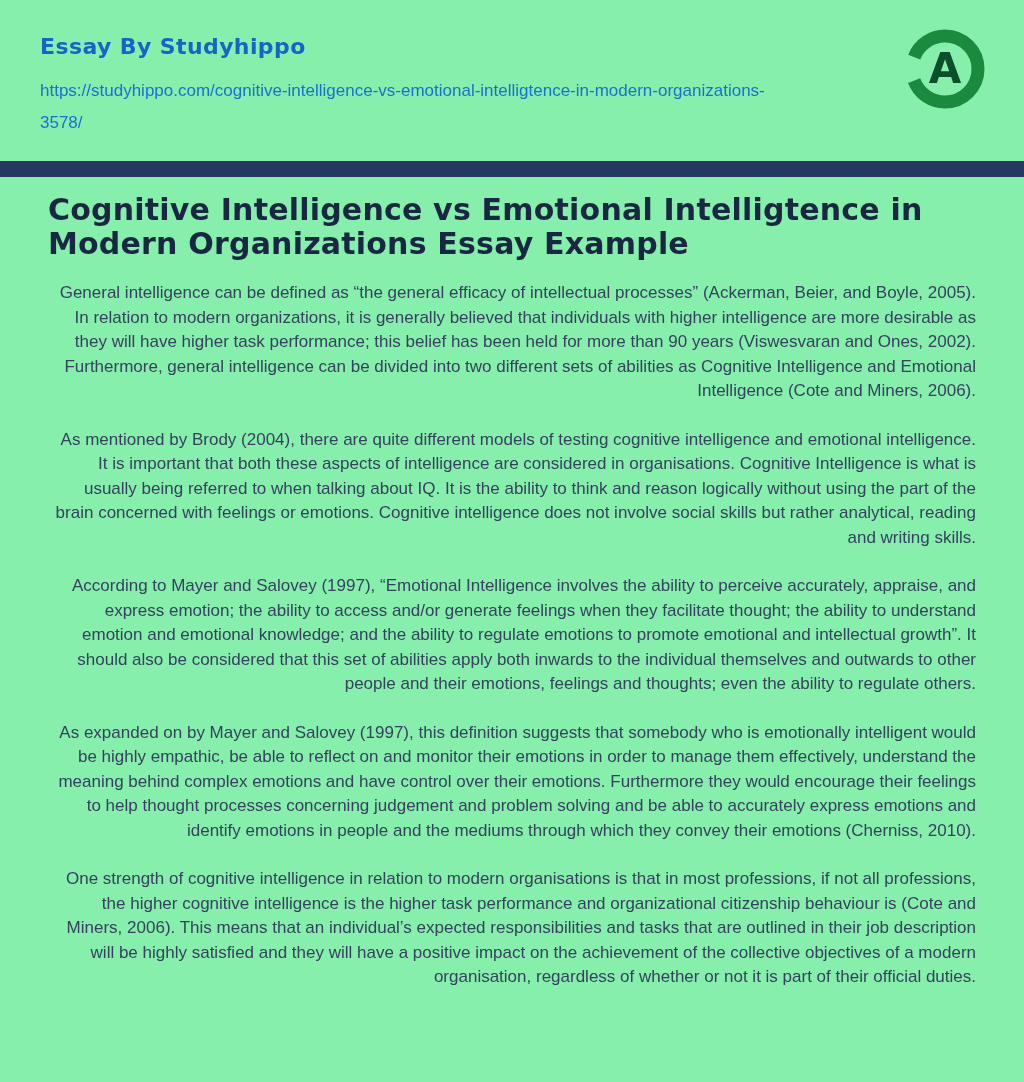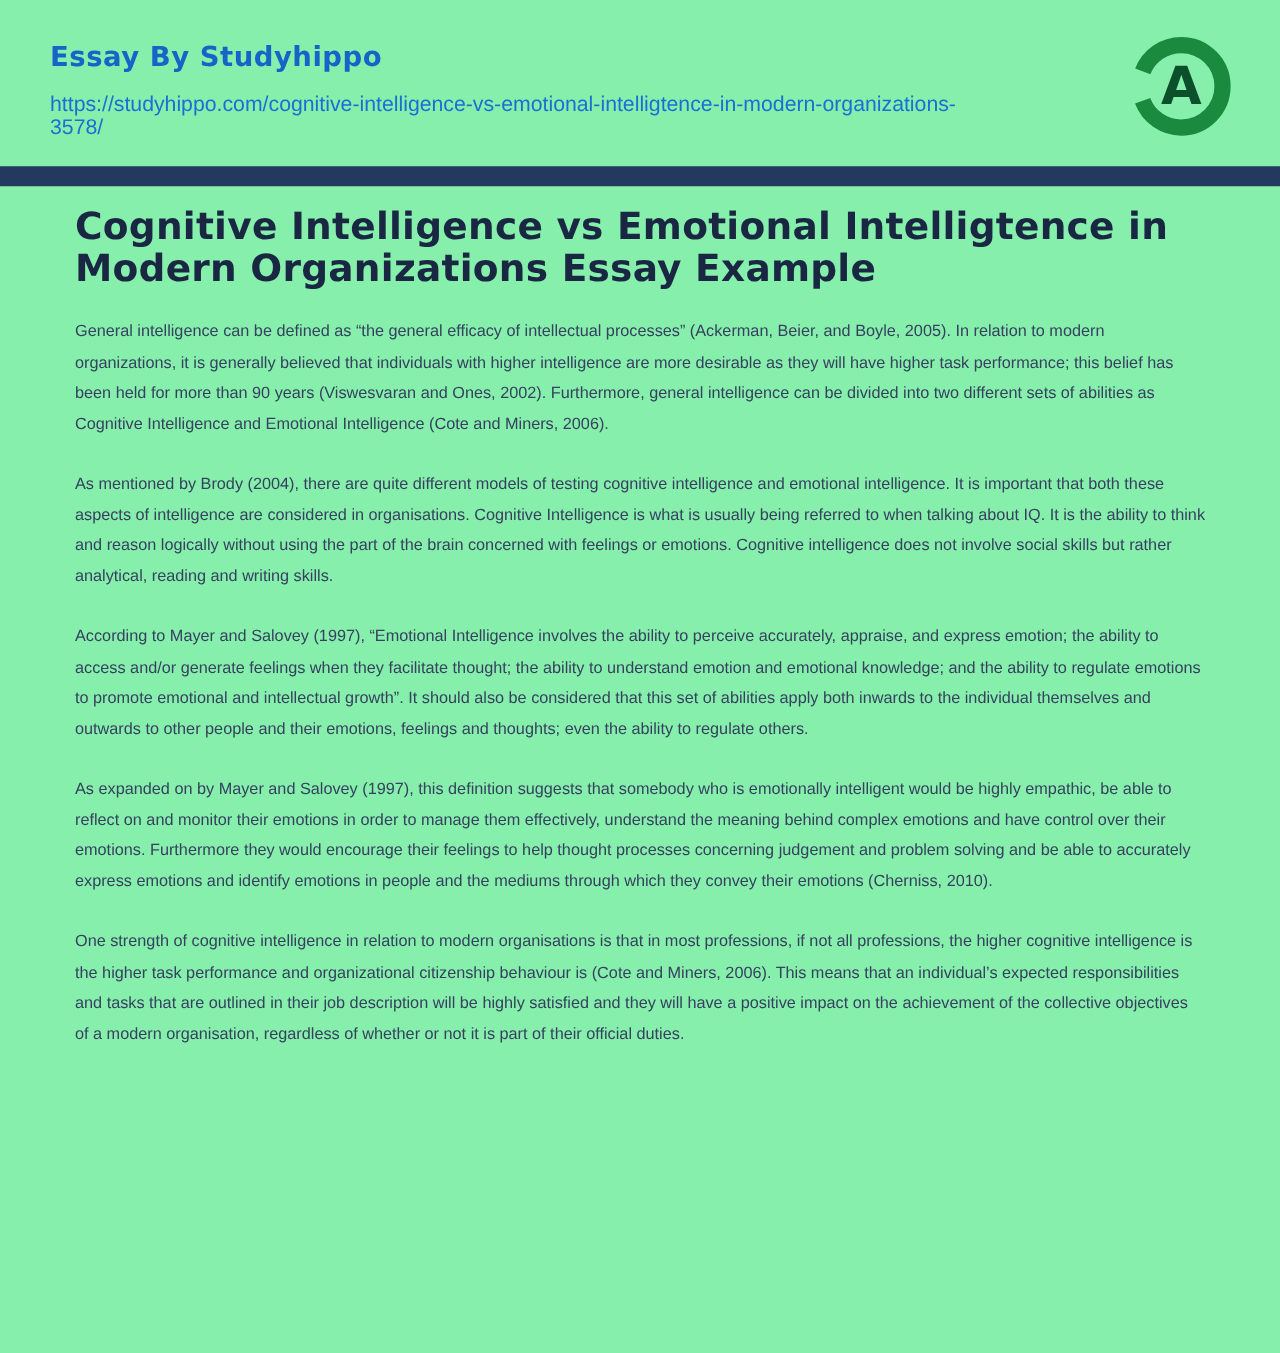--- a/index.html
+++ b/index.html
@@ -18,34 +18,34 @@
     font-family:"Liberation Sans",sans-serif;overflow:hidden;
   }
   .page{position:relative;width:100%;height:100%;background:#86efac;}
   .header{position:relative;padding:34px 40px 0;}
   .brand{
     margin:0;font-family:"DejaVu Sans",sans-serif;font-weight:700;
     font-size:22px;letter-spacing:0.4px;color:var(--brand-blue);
   }
   .url{
     display:block;margin-top:16px;max-width:740px;
-    font-size:17px;line-height:18px;color:var(--link-blue);
+    font-size:17px;line-height:32px;color:var(--link-blue);
     text-decoration:none;overflow-wrap:anywhere;
   }
   .logo{position:absolute;top:28px;right:38px;width:82px;height:82px;display:block;}
   .logo circle{stroke:var(--logo-green);}
   .logo text{fill:var(--logo-letter);font-family:"DejaVu Sans",sans-serif;font-weight:800;}
   .divider{margin-top:22px;height:16px;background:var(--divider-navy);}
-  .content{padding:16px 60px 0;}
+  .content{padding:16px 48px 0;}
   .title{
     margin:0 0 20px;font-family:"DejaVu Sans",sans-serif;
     font-size:30px;line-height:34px;font-weight:700;
     color:var(--title-navy);letter-spacing:0.2px;
   }
-  .para{margin:0 0 24px;font-size:13px;line-height:24.5px;color:var(--body-text);}
+  .para{margin:0 0 24px;font-size:17px;line-height:24.5px;color:var(--body-text);text-align:right;}
 </style>
 </head>
 <body>
 
 <div class="page">
 
   <header class="header">
     <h2 class="brand">Essay By Studyhippo</h2>
     <a class="url" href="#">https://studyhippo.com/cognitive-intelligence-vs-emotional-intelligtence-in-modern-organizations-3578/</a>
     <a class="logo" href="#">

